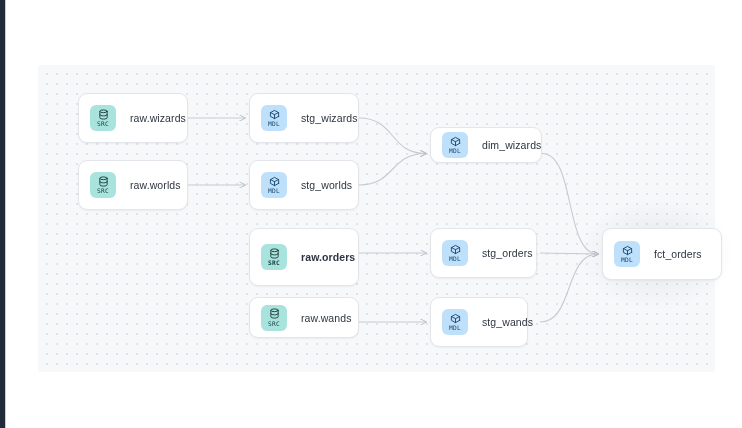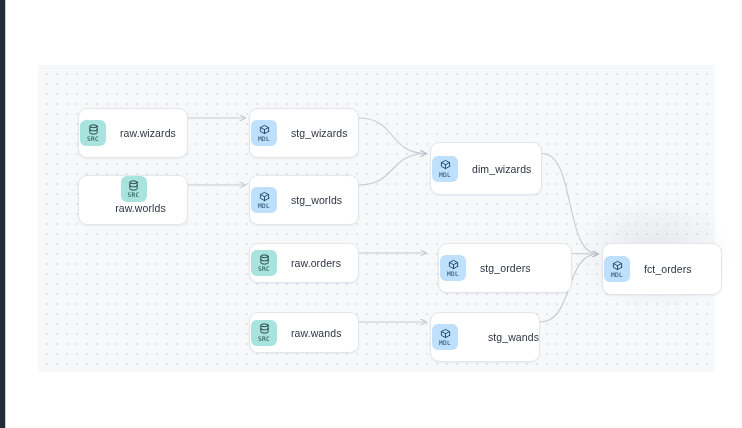--- a/index.html
+++ b/index.html
@@ -61,22 +61,21 @@
 
   
   .node {
     position: absolute;
     display: flex;
     align-items: center;
     background: #ffffff;
     border: 1px solid #e2e5ea;
     border-radius: 9px;
     box-shadow: 0 1px 2px rgba(16,24,40,0.05);
-    padding-left: 1px;
-    margin-top: 15px;
+    padding-left: 11px;
   }
 
   .node-glow {
     position: absolute;
     border-radius: 50%;
     background: radial-gradient(closest-side, rgba(150,158,170,0.20), rgba(150,158,170,0.0) 78%);
     pointer-events: none;
   }
 
   .badge {
@@ -148,32 +147,32 @@
           <div class="badge src">
             <svg width="11" height="11" viewBox="0 0 24 24" fill="none" stroke-width="2" stroke-linecap="round" stroke-linejoin="round">
               <ellipse cx="12" cy="5" rx="8" ry="3"></ellipse>
               <path d="M4 5v14c0 1.7 3.6 3 8 3s8-1.3 8-3V5"></path>
               <path d="M4 12c0 1.7 3.6 3 8 3s8-1.3 8-3"></path>
             </svg>
             <div class="badge-text">SRC</div>
           </div>
           <div class="node-label">raw.wizards</div>
         </div>
-        <div class="node" style="left: 40px; top: 95px; width: 110px; height: 50px; flex-direction: column;">
+        <div class="node" style="left: 40px; top: 95px; width: 110px; height: 50px;">
           <div class="badge src">
             <svg width="11" height="11" viewBox="0 0 24 24" fill="none" stroke-width="2" stroke-linecap="round" stroke-linejoin="round">
               <ellipse cx="12" cy="5" rx="8" ry="3"></ellipse>
               <path d="M4 5v14c0 1.7 3.6 3 8 3s8-1.3 8-3V5"></path>
               <path d="M4 12c0 1.7 3.6 3 8 3s8-1.3 8-3"></path>
             </svg>
             <div class="badge-text">SRC</div>
           </div>
           <div class="node-label">raw.worlds</div>
         </div>
-        <div class="node" style="left: 211px; top: 163px; width: 110px; height: 40px;">
+        <div class="node" style="left: 211px; top: 163px; width: 110px; height: 58px; font-weight: bold;">
           <div class="badge src">
             <svg width="11" height="11" viewBox="0 0 24 24" fill="none" stroke-width="2" stroke-linecap="round" stroke-linejoin="round">
               <ellipse cx="12" cy="5" rx="8" ry="3"></ellipse>
               <path d="M4 5v14c0 1.7 3.6 3 8 3s8-1.3 8-3V5"></path>
               <path d="M4 12c0 1.7 3.6 3 8 3s8-1.3 8-3"></path>
             </svg>
             <div class="badge-text">SRC</div>
           </div>
           <div class="node-label">raw.orders</div>
         </div>
@@ -203,43 +202,43 @@
           <div class="badge mdl">
             <svg width="11" height="11" viewBox="0 0 24 24" fill="none" stroke-width="2" stroke-linecap="round" stroke-linejoin="round">
               <path d="M21 16V8l-9-5-9 5v8l9 5 9-5z"></path>
               <path d="M3.2 7.6 12 12.5l8.8-4.9"></path>
               <path d="M12 12.5V21"></path>
             </svg>
             <div class="badge-text">MDL</div>
           </div>
           <div class="node-label">stg_worlds</div>
         </div>
-        <div class="node" style="left: 400px; top: 163px; width: 134px; height: 50px;">
+        <div class="node" style="left: 392px; top: 163px; width: 107px; height: 50px;">
           <div class="badge mdl">
             <svg width="11" height="11" viewBox="0 0 24 24" fill="none" stroke-width="2" stroke-linecap="round" stroke-linejoin="round">
               <path d="M21 16V8l-9-5-9 5v8l9 5 9-5z"></path>
               <path d="M3.2 7.6 12 12.5l8.8-4.9"></path>
               <path d="M12 12.5V21"></path>
             </svg>
             <div class="badge-text">MDL</div>
           </div>
           <div class="node-label">stg_orders</div>
         </div>
-        <div class="node" style="left: 392px; top: 232px; width: 110px; height: 50px; justify-content: space-between;">
+        <div class="node" style="left: 392px; top: 232px; width: 98px; height: 50px; justify-content: space-between;">
           <div class="badge mdl">
             <svg width="11" height="11" viewBox="0 0 24 24" fill="none" stroke-width="2" stroke-linecap="round" stroke-linejoin="round">
               <path d="M21 16V8l-9-5-9 5v8l9 5 9-5z"></path>
               <path d="M3.2 7.6 12 12.5l8.8-4.9"></path>
               <path d="M12 12.5V21"></path>
             </svg>
             <div class="badge-text">MDL</div>
           </div>
           <div class="node-label">stg_wands</div>
         </div>
-        <div class="node" style="left: 392px; top: 62px; width: 112px; height: 53px;">
+        <div class="node" style="left: 392px; top: 62px; width: 112px; height: 36px;">
           <div class="badge mdl">
             <svg width="11" height="11" viewBox="0 0 24 24" fill="none" stroke-width="2" stroke-linecap="round" stroke-linejoin="round">
               <path d="M21 16V8l-9-5-9 5v8l9 5 9-5z"></path>
               <path d="M3.2 7.6 12 12.5l8.8-4.9"></path>
               <path d="M12 12.5V21"></path>
             </svg>
             <div class="badge-text">MDL</div>
           </div>
           <div class="node-label">dim_wizards</div>
         </div>

